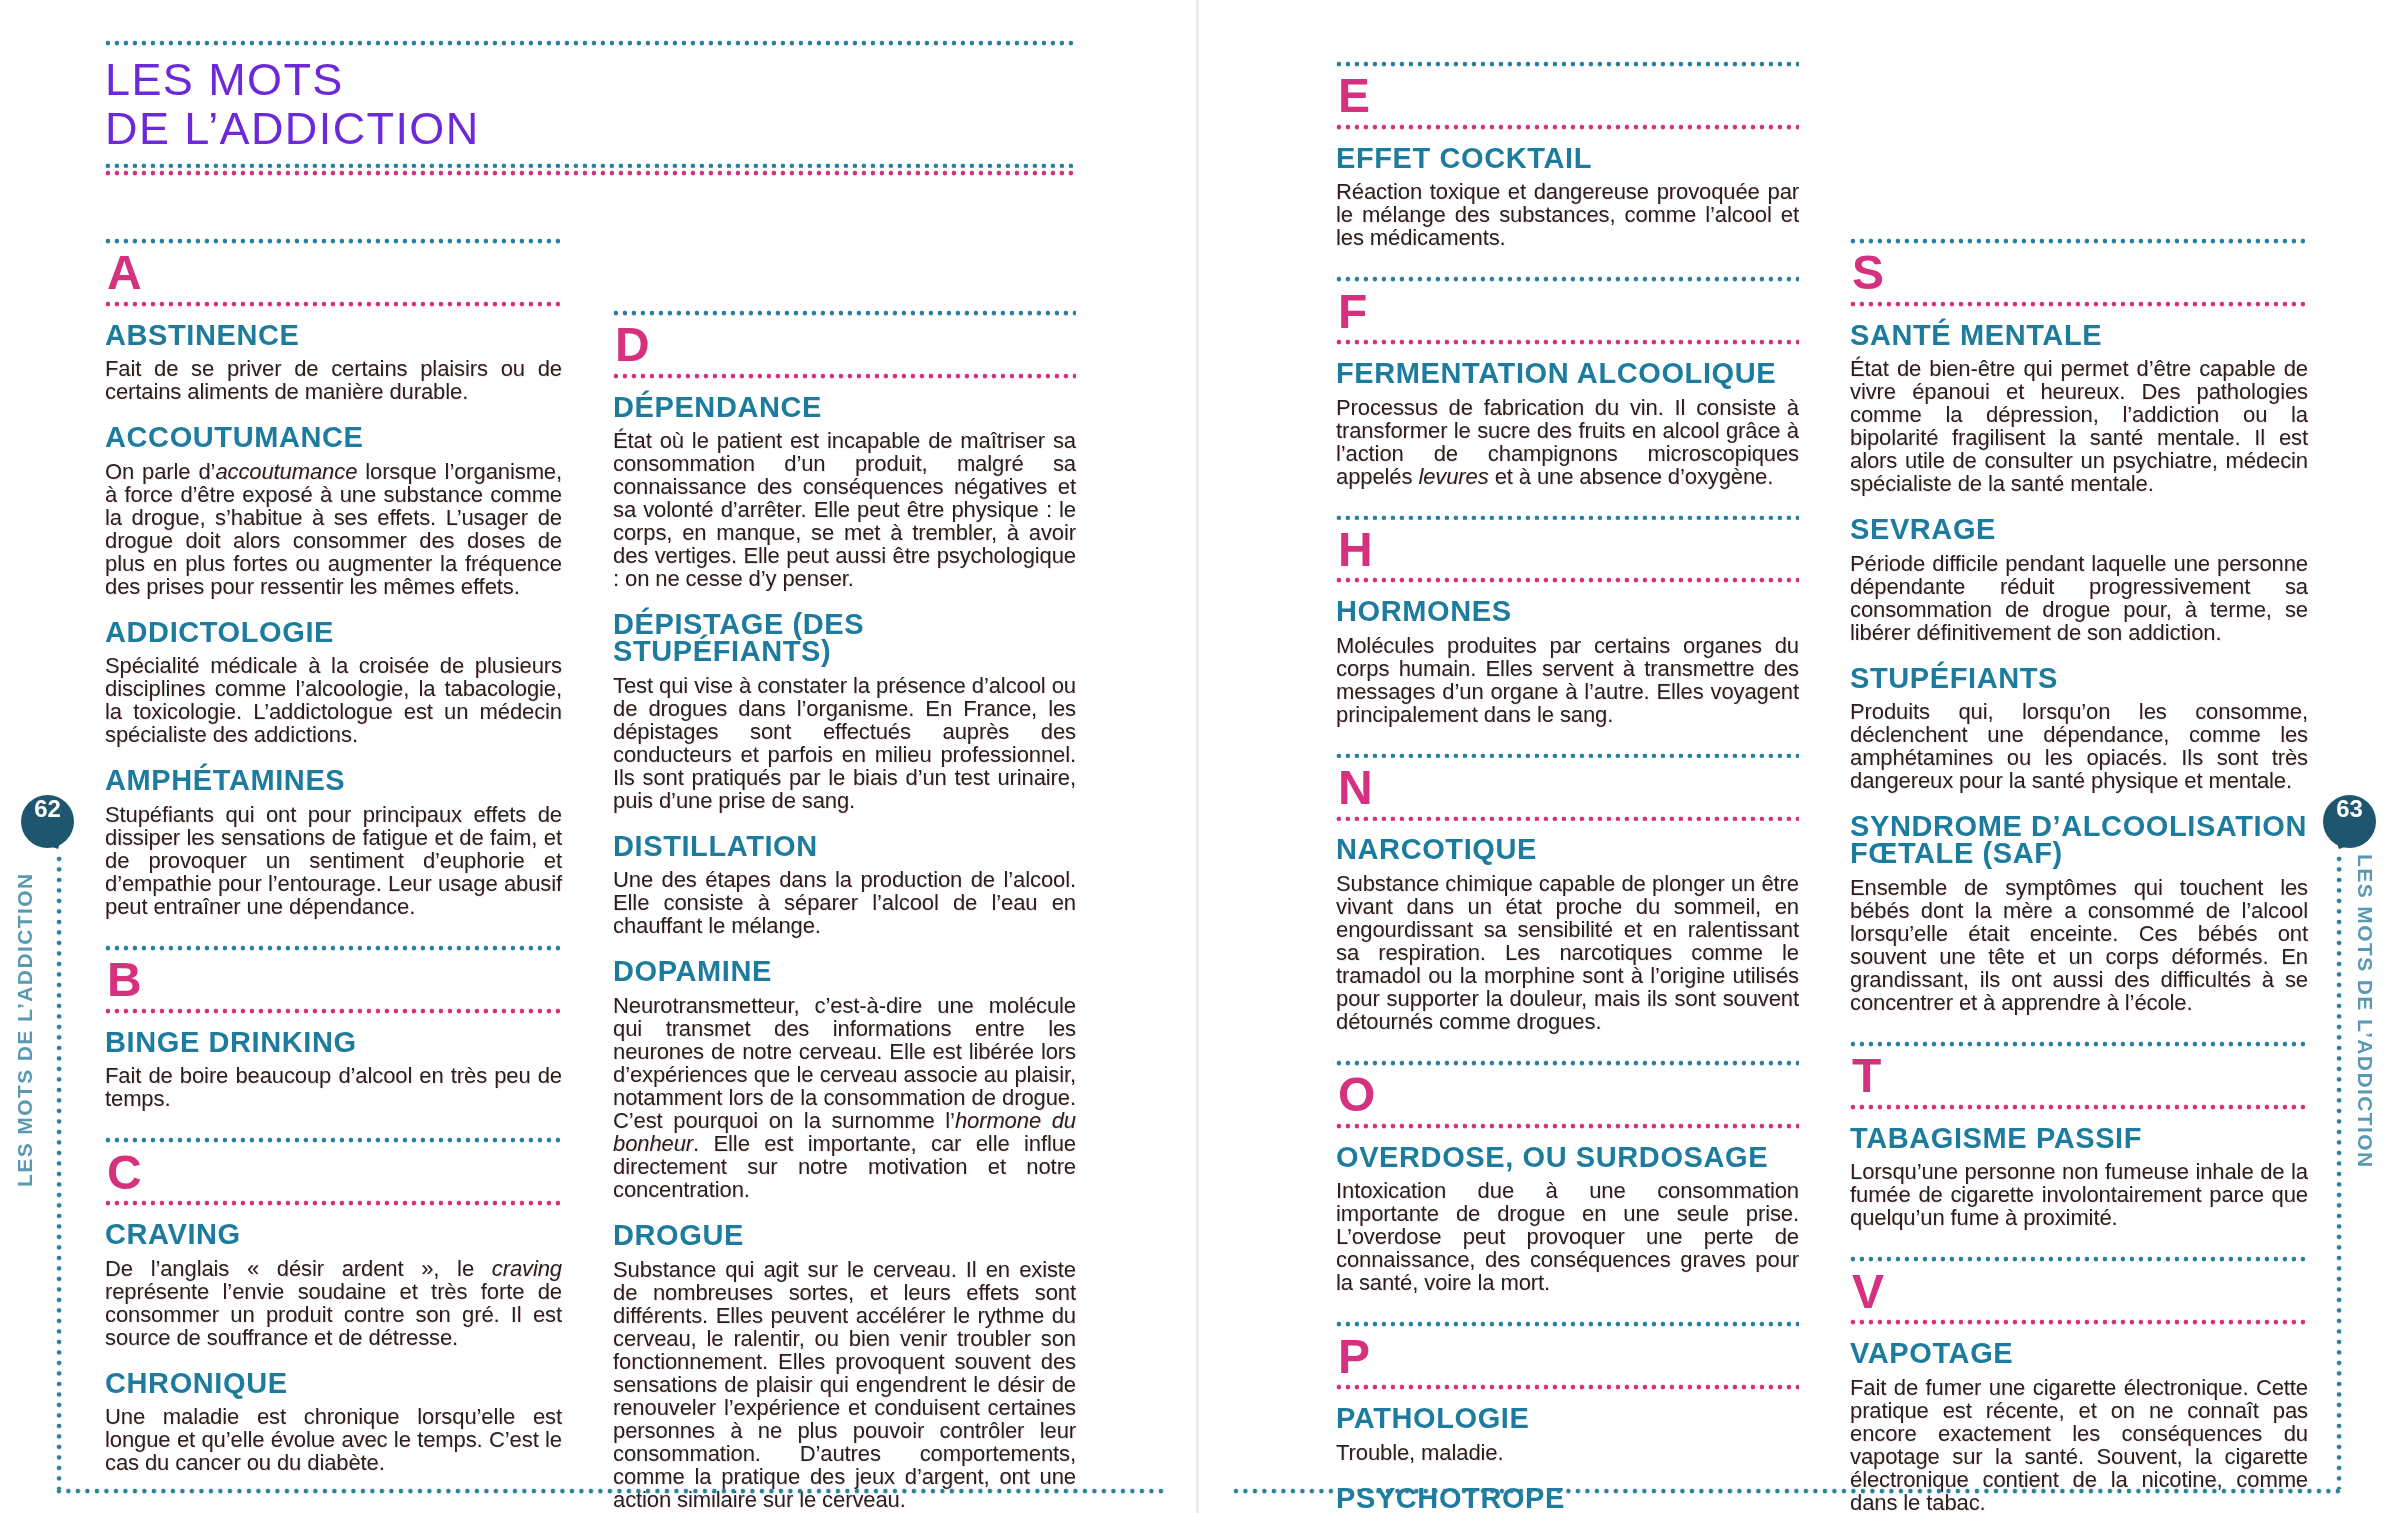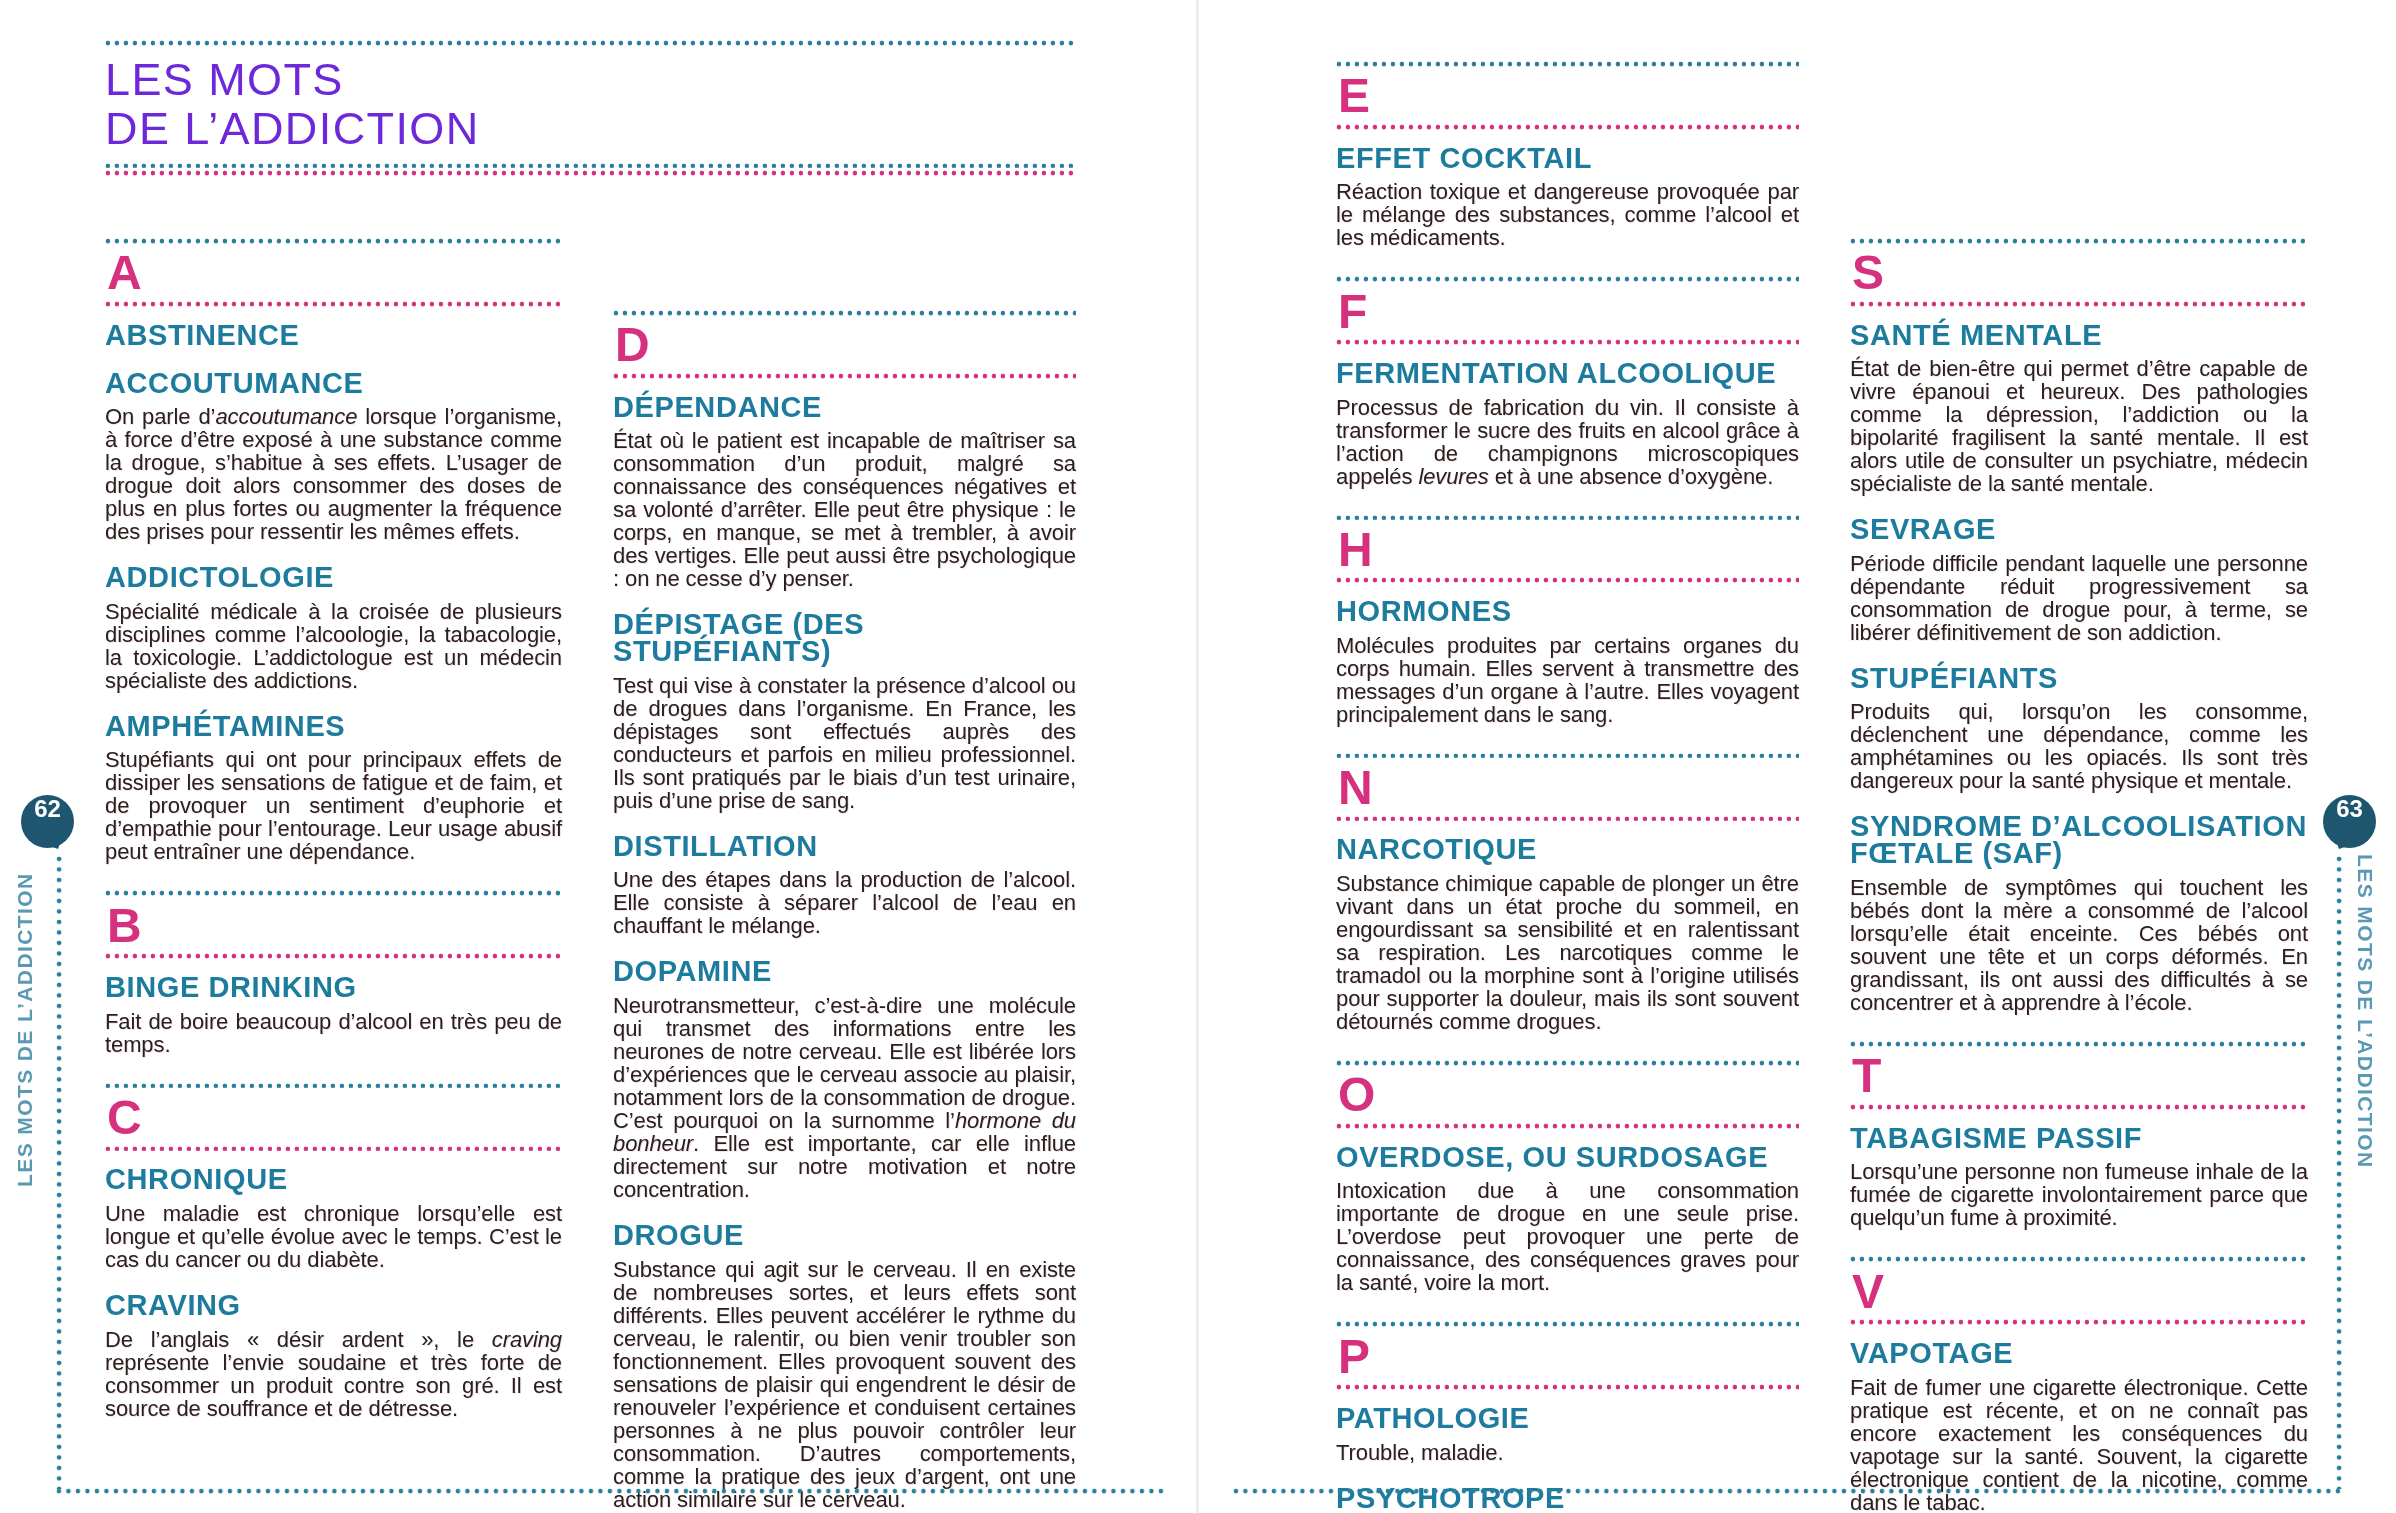--- a/index.html
+++ b/index.html
@@ -85,20 +85,21 @@
 </div>
 
 <div class="col" id="col-lp-1">
     <div class="letter-block">
       <div class="dots teal"></div>
       <div class="letter">A</div>
       <div class="dots pink"></div>
     </div>
     <div class="entry">
       <h3 class="term">ABSTINENCE</h3>
+      <p class="def">Fait de se priver de certains plaisirs ou de certains aliments de manière durable.</p>
     </div>
     <div class="entry">
       <h3 class="term">ACCOUTUMANCE</h3>
       <p class="def">On parle d’<em>accoutumance</em> lorsque l’organisme, à force d’être exposé à une substance comme la drogue, s’habitue à ses effets. L’usager de drogue doit alors consommer des doses de plus en plus fortes ou augmenter la fréquence des prises pour ressentir les mêmes effets.</p>
     </div>
     <div class="entry">
       <h3 class="term">ADDICTOLOGIE</h3>
       <p class="def">Spécialité médicale à la croisée de plusieurs disciplines comme l’alcoologie, la tabacologie, la toxicologie. L’addictologue est un médecin spécialiste des addictions.</p>
     </div>
     <div class="entry">
@@ -113,26 +114,26 @@
     <div class="entry">
       <h3 class="term">BINGE DRINKING</h3>
       <p class="def">Fait de boire beaucoup d’alcool en très peu de temps.</p>
     </div>
     <div class="letter-block">
       <div class="dots teal"></div>
       <div class="letter">C</div>
       <div class="dots pink"></div>
     </div>
     <div class="entry">
+      <h3 class="term">CRAVING</h3>
+      <p class="def">De l’anglais « désir ardent », le <em>craving</em> représente l’envie soudaine et très forte de consommer un produit contre son gré. Il est source de souffrance et de détresse.</p>
+    </div>
+    <div class="entry">
       <h3 class="term">CHRONIQUE</h3>
       <p class="def">Une maladie est chronique lorsqu’elle est longue et qu’elle évolue avec le temps. C’est le cas du cancer ou du diabète.</p>
-    </div>
-    <div class="entry">
-      <h3 class="term">CRAVING</h3>
-      <p class="def">De l’anglais « désir ardent », le <em>craving</em> représente l’envie soudaine et très forte de consommer un produit contre son gré. Il est source de souffrance et de détresse.</p>
     </div>
   </div>
 <div class="col" id="col-lp-2">
     <div class="letter-block">
       <div class="dots teal"></div>
       <div class="letter">D</div>
       <div class="dots pink"></div>
     </div>
     <div class="entry">
       <h3 class="term">DÉPENDANCE</h3>

